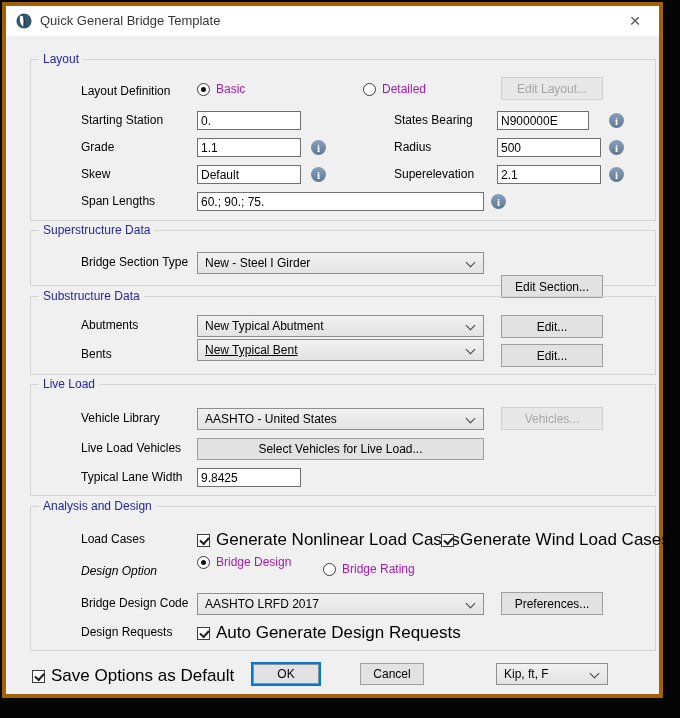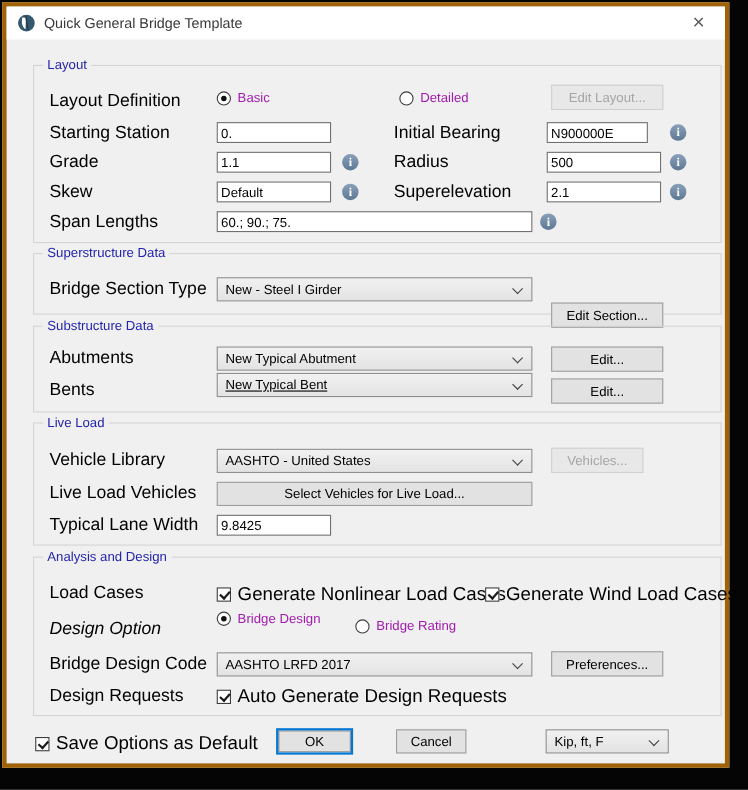--- a/index.html
+++ b/index.html
@@ -16,21 +16,21 @@
            font-size:13px; color:#383838; white-space:nowrap; }
   .close-btn { position:absolute; right:6px; top:0; width:36px; height:30px;
                display:flex; align-items:center; justify-content:center;
                font-size:19px; color:#5a5a5a; cursor:default; }
 
   
   .group { position:absolute; border:1px solid #d4d4d4; }
   .group-title { position:absolute; top:-8px; left:8px; background:#f0f0f0;
                  padding:0 4px; font-size:12px; color:#2424ac; white-space:nowrap; }
 
-  .lbl { position:absolute; font-size:16px; color:#000; line-height:19px; white-space:nowrap; }
+  .lbl { position:absolute; font-size:12px; color:#000; line-height:19px; white-space:nowrap;margin-left:36px; }
 
   .tb { position:absolute; height:19px; background:#fff; border:1px solid #707070;
         font-family:"Liberation Sans",sans-serif; font-size:12px; color:#000;
         padding:0 3px; outline:none; }
 
   .combo { position:absolute; height:22px; background:linear-gradient(#f1f1f1,#e3e3e3);
            border:1px solid #8f8f8f; display:flex; align-items:center;
            padding:0 26px 0 7px; font-size:12px; color:#000; cursor:default; }
   .combo .chev { position:absolute; right:9px; top:6px; width:7px; height:7px;
                  border-right:1px solid #404040; border-bottom:1px solid #404040;
@@ -90,21 +90,21 @@
       <span>Basic</span>
     </span>
     <span class="radio" style="left:332px; top:22px;">
       <span class="rb"></span>
       <span>Detailed</span>
     </span>
     <span class="btn disabled" style="left:470px; top:17px; width:102px; height:23px;">Edit Layout...</span>
 
     <span class="lbl" style="left:14px; top:51px;">Starting Station</span>
     <input class="tb" style="left: 166px; top: 51px; width: 104px;" value="0.">
-    <span class="lbl" style="left:327px; top:51px;">Initial Bearing</span>
+    <span class="lbl" style="left:327px; top:51px;">States Bearing</span>
     <input class="tb" style="left: 466px; top: 51px; width: 92px;" value="N900000E">
     <span class="info" style="left:578px; top:53px;">i</span>
 
     <span class="lbl" style="left:14px; top:78px;">Grade</span>
     <input class="tb" style="left: 166px; top: 78px; width: 104px;" value="1.1">
     <span class="info" style="left:280px; top:80px;">i</span>
     <span class="lbl" style="left:327px; top:78px;">Radius</span>
     <input class="tb" style="left: 466px; top: 78px; width: 104px;" value="500">
     <span class="info" style="left:578px; top:80px;">i</span>
 
@@ -147,21 +147,21 @@
     <span class="btn" style="left:470px; top:47px; width:102px; height:23px;">Edit...</span>
   </div>
 
   <div class="group" style="left:24px; top:378px; width:626px; height:112px;">
     <span class="group-title">Live Load</span>
     <span class="lbl" style="left:14px; top:24px;">Vehicle Library</span>
     <div class="combo" style="left:166px; top:23px; width:287px;">
       <span>AASHTO - United States</span>
       <span class="chev"></span>
     </div>
-    <span class="btn disabled" style="left:470px; top:22px; width:84px; height:23px;">Vehicles...</span>
+    <span class="btn disabled" style="left:470px; top:22px; width:102px; height:23px;">Vehicles...</span>
 
     <span class="lbl" style="left:14px; top:54px;">Live Load Vehicles</span>
     <span class="btn" style="left:166px; top:53px; width:287px; height:22px;">Select Vehicles for Live Load...</span>
 
     <span class="lbl" style="left:14px; top:83px;">Typical Lane Width</span>
     <input class="tb" style="left: 166px; top: 83px; width: 104px;" value="9.8425">
   </div>
 
   <div class="group" style="left:24px; top:500px; width:626px; height:145px;">
     <span class="group-title">Analysis and Design</span>

